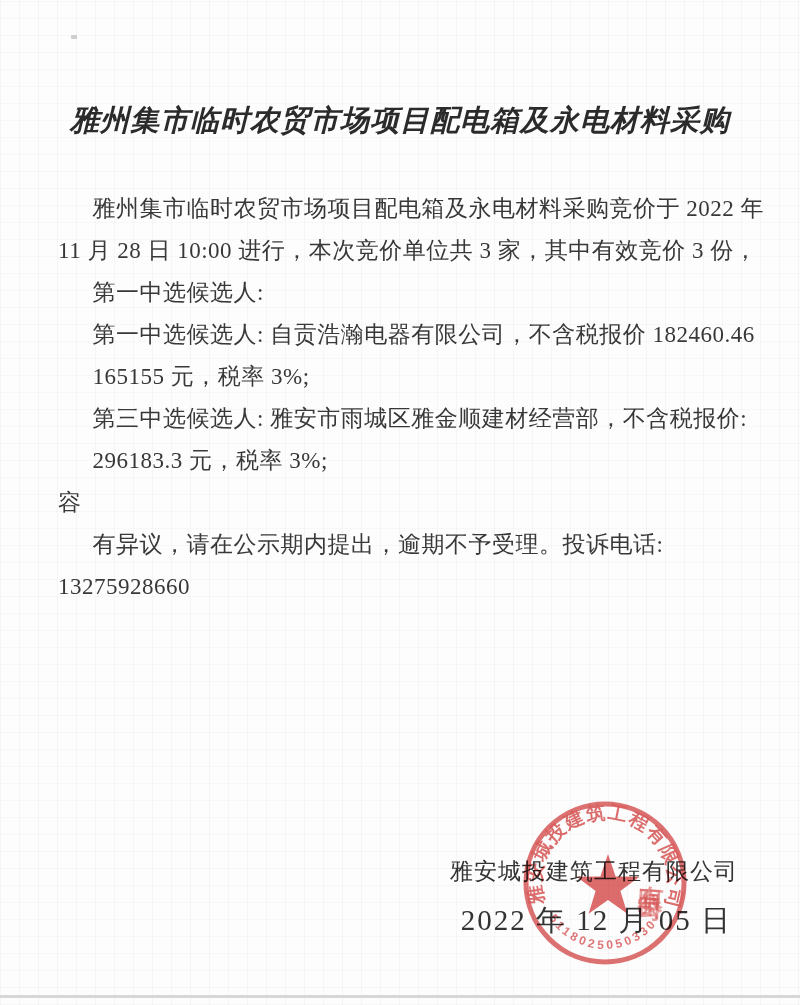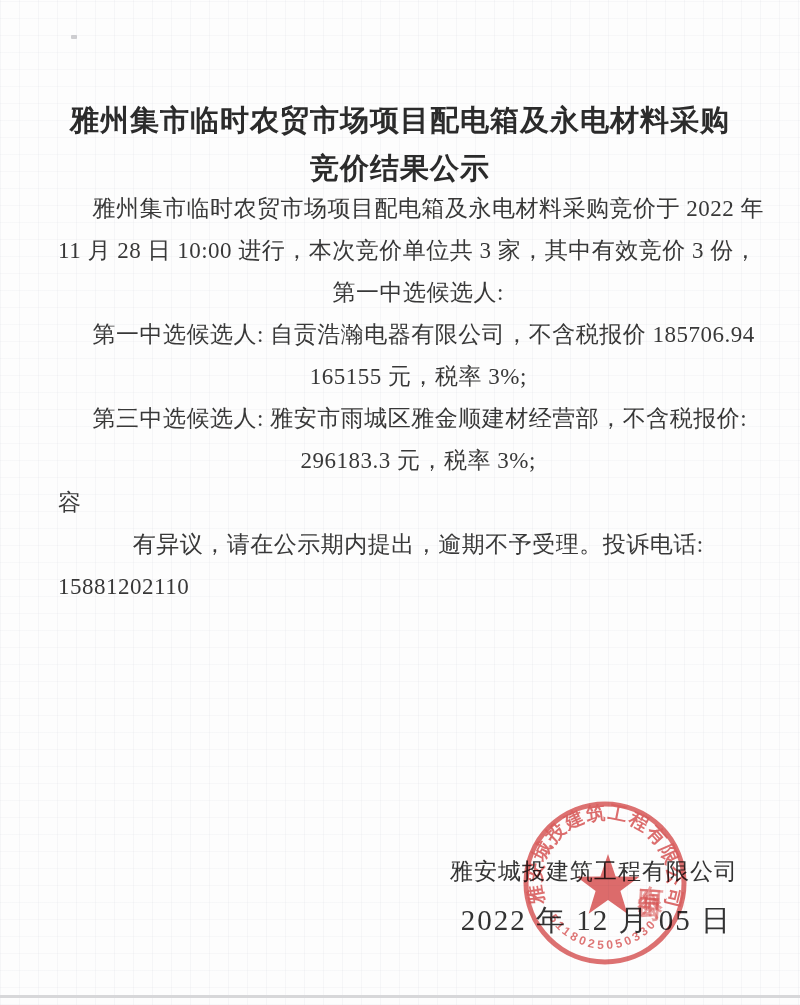--- a/index.html
+++ b/index.html
@@ -29,29 +29,30 @@
   .title-block{
     position:absolute;top:96px;left:0;right:0;
     text-align:center;
     color:#2b2b2b;
     font-family:"Liberation Sans","DejaVu Sans",sans-serif;
     font-weight:bold;
   }
   .title-line{
     font-size:29px;line-height:48px;letter-spacing:1px;
     margin:0;
+    font-style:italic;
   }
   .body-block{
     position:absolute;top:188px;left:58px;right:56px;
     color:#383838;
     font-size:23px;line-height:42px;
     letter-spacing:0.5px;
   }
   .bline{height:42px;white-space:nowrap;overflow:visible;}
-  .bline.ind{text-indent:1.5em;text-align:center;}
+  .bline.ind{text-indent:1.5em;}
   .signature-company{
     position:absolute;top:856px;right:62px;
     color:#333;font-size:23px;letter-spacing:1px;white-space:nowrap;
   }
   .signature-date{
     position:absolute;top:901px;right:68px;
     color:#333;font-size:29px;letter-spacing:2px;white-space:nowrap;
   }
   .seal-svg{
     position:absolute;left:505px;top:781px;
@@ -76,34 +77,33 @@
 </style>
 </head>
 <body>
 
 <div class="page">
   <div class="texture"></div>
   <div class="artifact-dot"></div>
 
   <div class="title-block">
     <div class="title-line">雅州集市临时农贸市场项目配电箱及永电材料采购</div>
-    <div class="title-line">竞价结果公示</div>
   </div>
 
   <div class="body-block">
     <div class="bline ind">雅州集市临时农贸市场项目配电箱及永电材料采购竞价于 2022 年</div>
     <div class="bline">11 月 28 日 10:00 进行，本次竞价单位共 3 家，其中有效竞价 3 份，</div>
     <div class="bline ind">第一中选候选人:</div>
-    <div class="bline ind">第一中选候选人: 自贡浩瀚电器有限公司，不含税报价 185706.94</div>
+    <div class="bline ind">第一中选候选人: 自贡浩瀚电器有限公司，不含税报价 182460.46</div>
     <div class="bline ind">165155 元，税率 3%;</div>
     <div class="bline ind">第三中选候选人: 雅安市雨城区雅金顺建材经营部，不含税报价:</div>
     <div class="bline ind">296183.3 元，税率 3%;</div>
     <div class="bline">容</div>
     <div class="bline ind">有异议，请在公示期内提出，逾期不予受理。投诉电话:</div>
-    <div class="bline">15881202110</div>
+    <div class="bline">13275928660</div>
   </div>
 
   <div class="signature-company">雅安城投建筑工程有限公司</div>
   <div class="signature-date">2022 年 12 月 05 日</div>
 
   <svg class="seal-svg" width="206" height="206" viewBox="0 0 206 206" xmlns="http://www.w3.org/2000/svg">
     <circle cx="100" cy="102" r="79" fill="none" stroke="#d85252" stroke-width="5" opacity="0.88" class="seal-ring"></circle>
     <polygon points="103,73 110.6,95.5 134.4,95.8 115.4,110 122.4,132.7 103,119 83.6,132.7 90.6,110 71.6,95.8 95.4,95.5" fill="#d85252" opacity="0.92"></polygon>
     <defs>
       <path id="ringPath" d="M 39.9 123.9 A 64 64 0 1 1 160.1 123.9" fill="none"></path>

